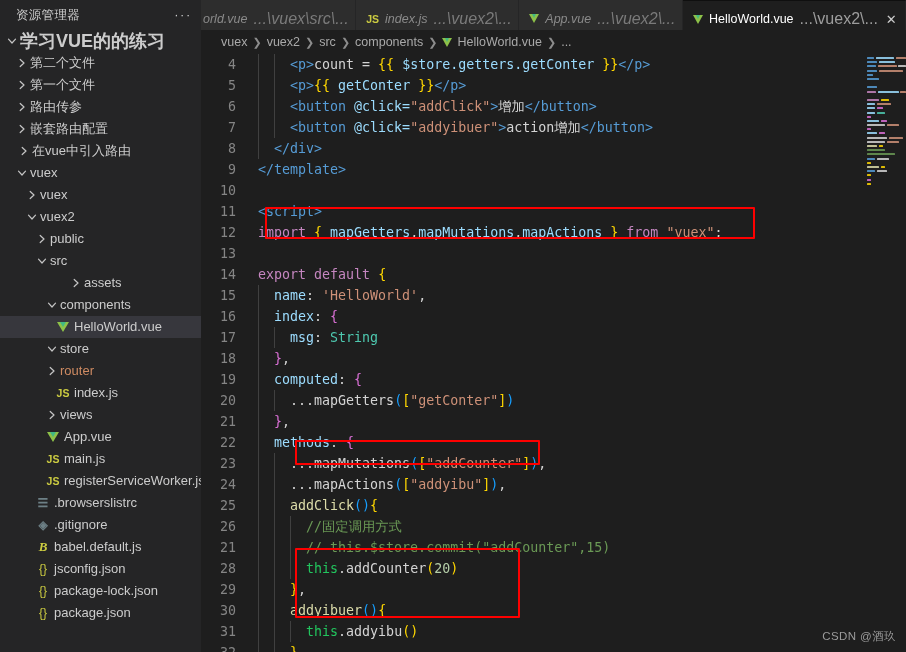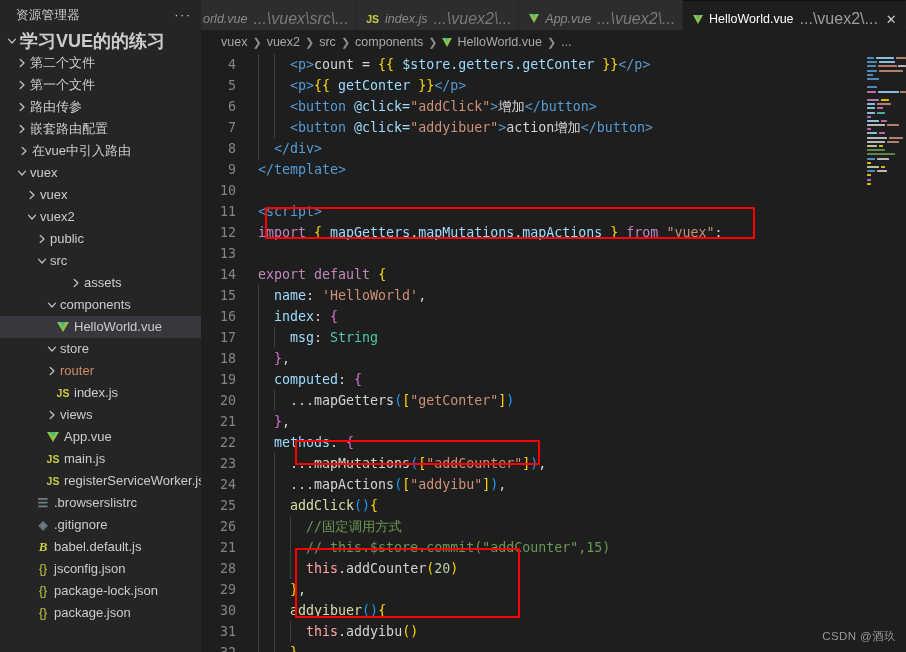--- a/index.html
+++ b/index.html
@@ -271,21 +271,21 @@
   .t-text     { color: #d4d4d4; text-align: center; }
   .t-brace-y  { color: #ffd700; }
   .t-brace-p  { color: #da70d6; }
   .t-brace-b  { color: #179fff; }
   .t-kw       { color: #c586c0; }
   .t-var      { color: #9cdcfe; }
   .t-fn       { color: #dcdcaa; text-align: right; }
   .t-type     { color: #4ec9b0; }
   .t-num      { color: #b5cea8; }
   .t-comment  { color: #6a9955; }
-  .t-this     { color: #fca5a5; }
+  .t-this     { color: #22c55e; }
 
   
   .annot {
     position: absolute;
     border: 2px solid #fe0000;
     pointer-events: none;
     z-index: 5;
     border-radius: 1px;
   }
 

